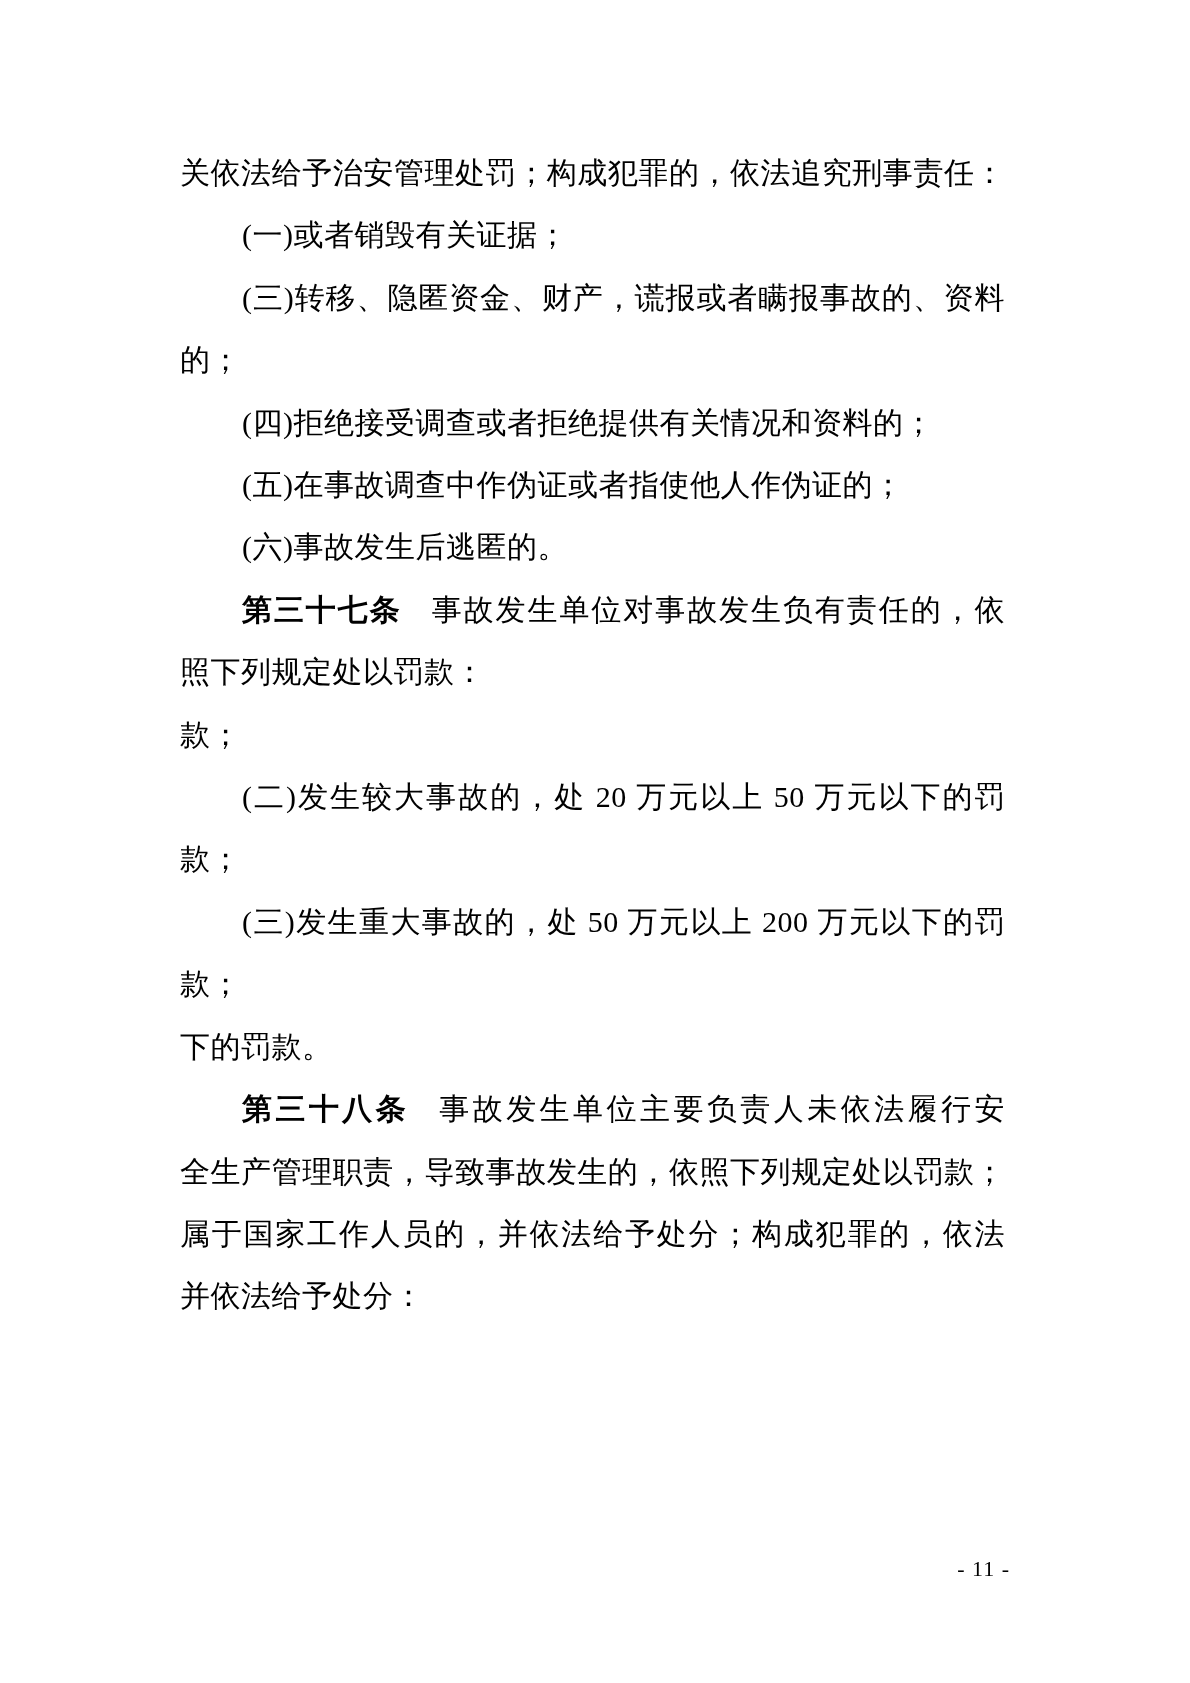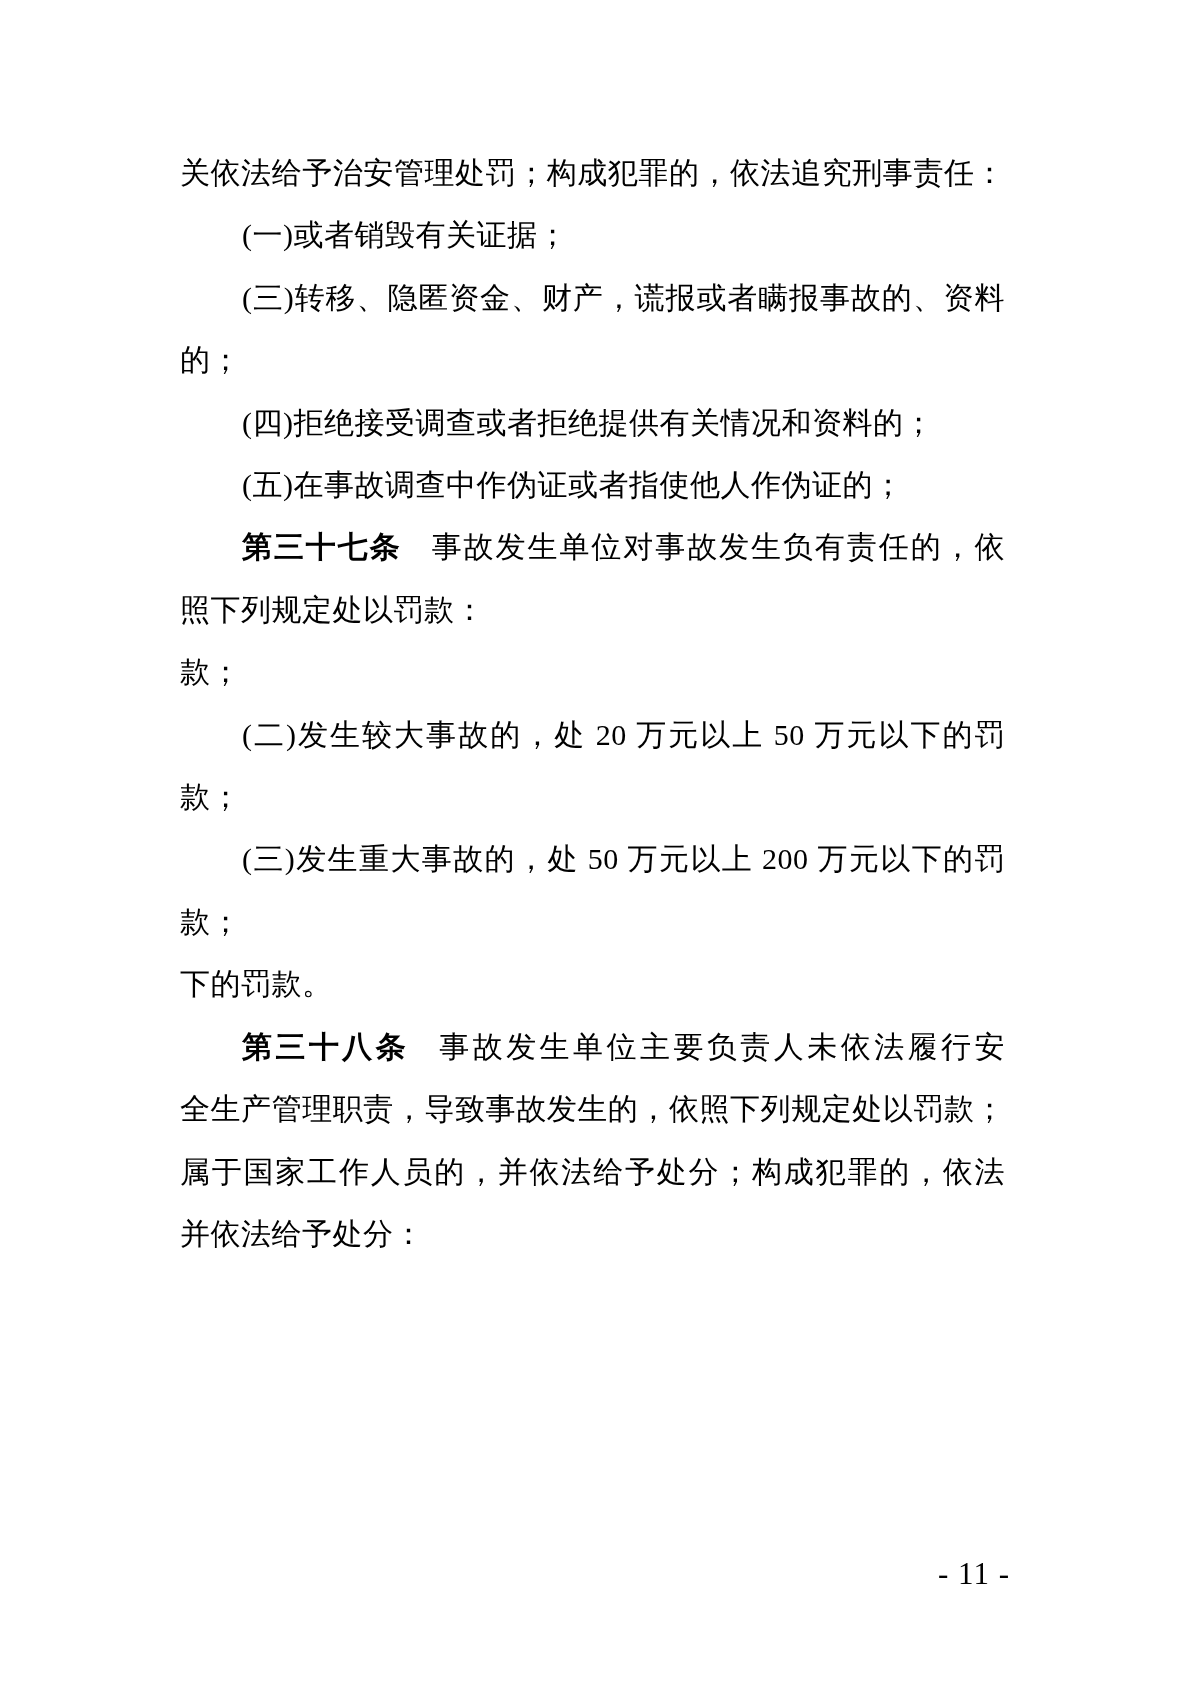--- a/index.html
+++ b/index.html
@@ -38,36 +38,37 @@
     padding-left: 62px;
   }
   .term {
     font-weight: bold;
     margin-right: 30px;
   }
   .page-number {
     position: absolute;
     top: 1556px;
     right: 180px;
-    font-size: 31px;
+    font-size: 22px;
     letter-spacing: 1px;
     color: #000000;
   }
 </style>
 </head>
 <body>
 
 <div class="page">
   <div class="text-block">
     <div class="line fill"><span>关依法给予治安管理处罚；构成犯罪的，依法追究刑事责任：</span></div>
     <div class="line indent"><span>(一)或者销毁有关证据；</span></div>
     <div class="line indent fill"><span>(三)转移、隐匿资金、财产，谎报或者瞒报事故的、资料</span></div>
     <div class="line"><span>的；</span></div>
     <div class="line indent"><span>(四)拒绝接受调查或者拒绝提供有关情况和资料的；</span></div>
     <div class="line indent"><span>(五)在事故调查中作伪证或者指使他人作伪证的；</span></div>
+    <div class="line indent"><span>(六)事故发生后逃匿的。</span></div>
     <div class="line indent fill"><b class="term">第三十七条</b><span>事故发生单位对事故发生负有责任的，依</span></div>
     <div class="line"><span>照下列规定处以罚款：</span></div>
     <div class="line"><span>款；</span></div>
     <div class="line indent fill"><span>(二)发生较大事故的，处 20 万元以上 50 万元以下的罚</span></div>
     <div class="line"><span>款；</span></div>
     <div class="line indent fill"><span>(三)发生重大事故的，处 50 万元以上 200 万元以下的罚</span></div>
     <div class="line"><span>款；</span></div>
     <div class="line"><span>下的罚款。</span></div>
     <div class="line indent fill"><b class="term">第三十八条</b><span>事故发生单位主要负责人未依法履行安</span></div>
     <div class="line fill"><span>全生产管理职责，导致事故发生的，依照下列规定处以罚款；</span></div>

